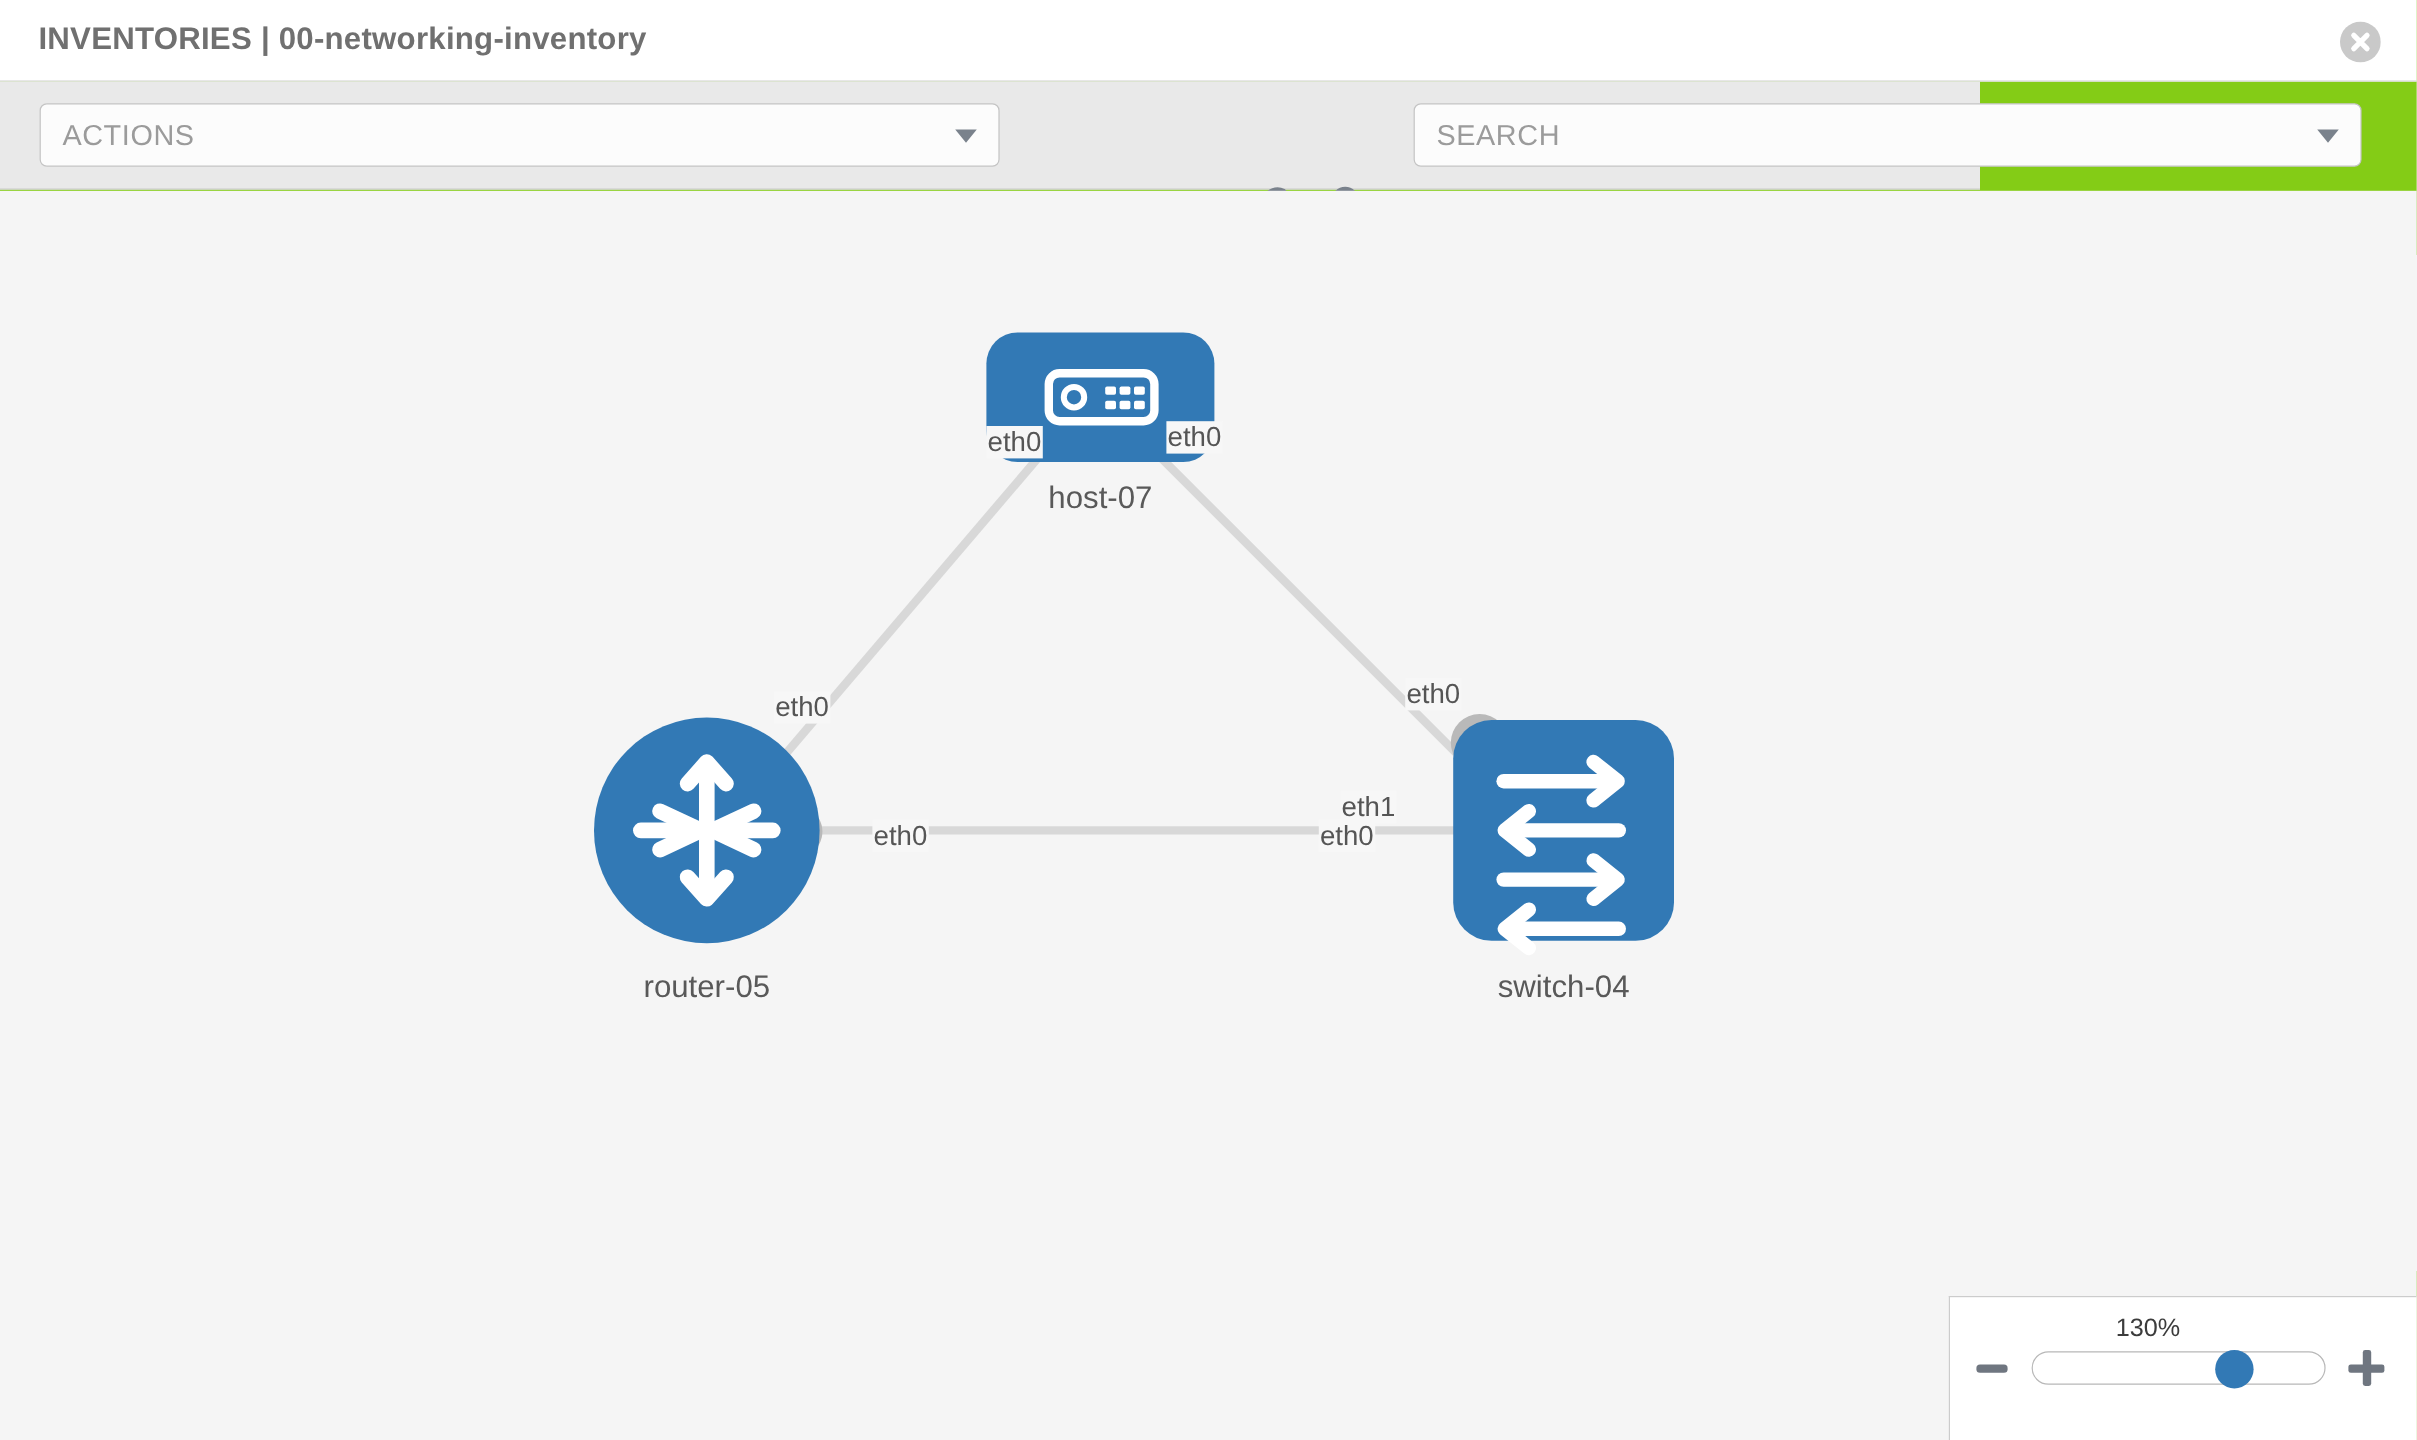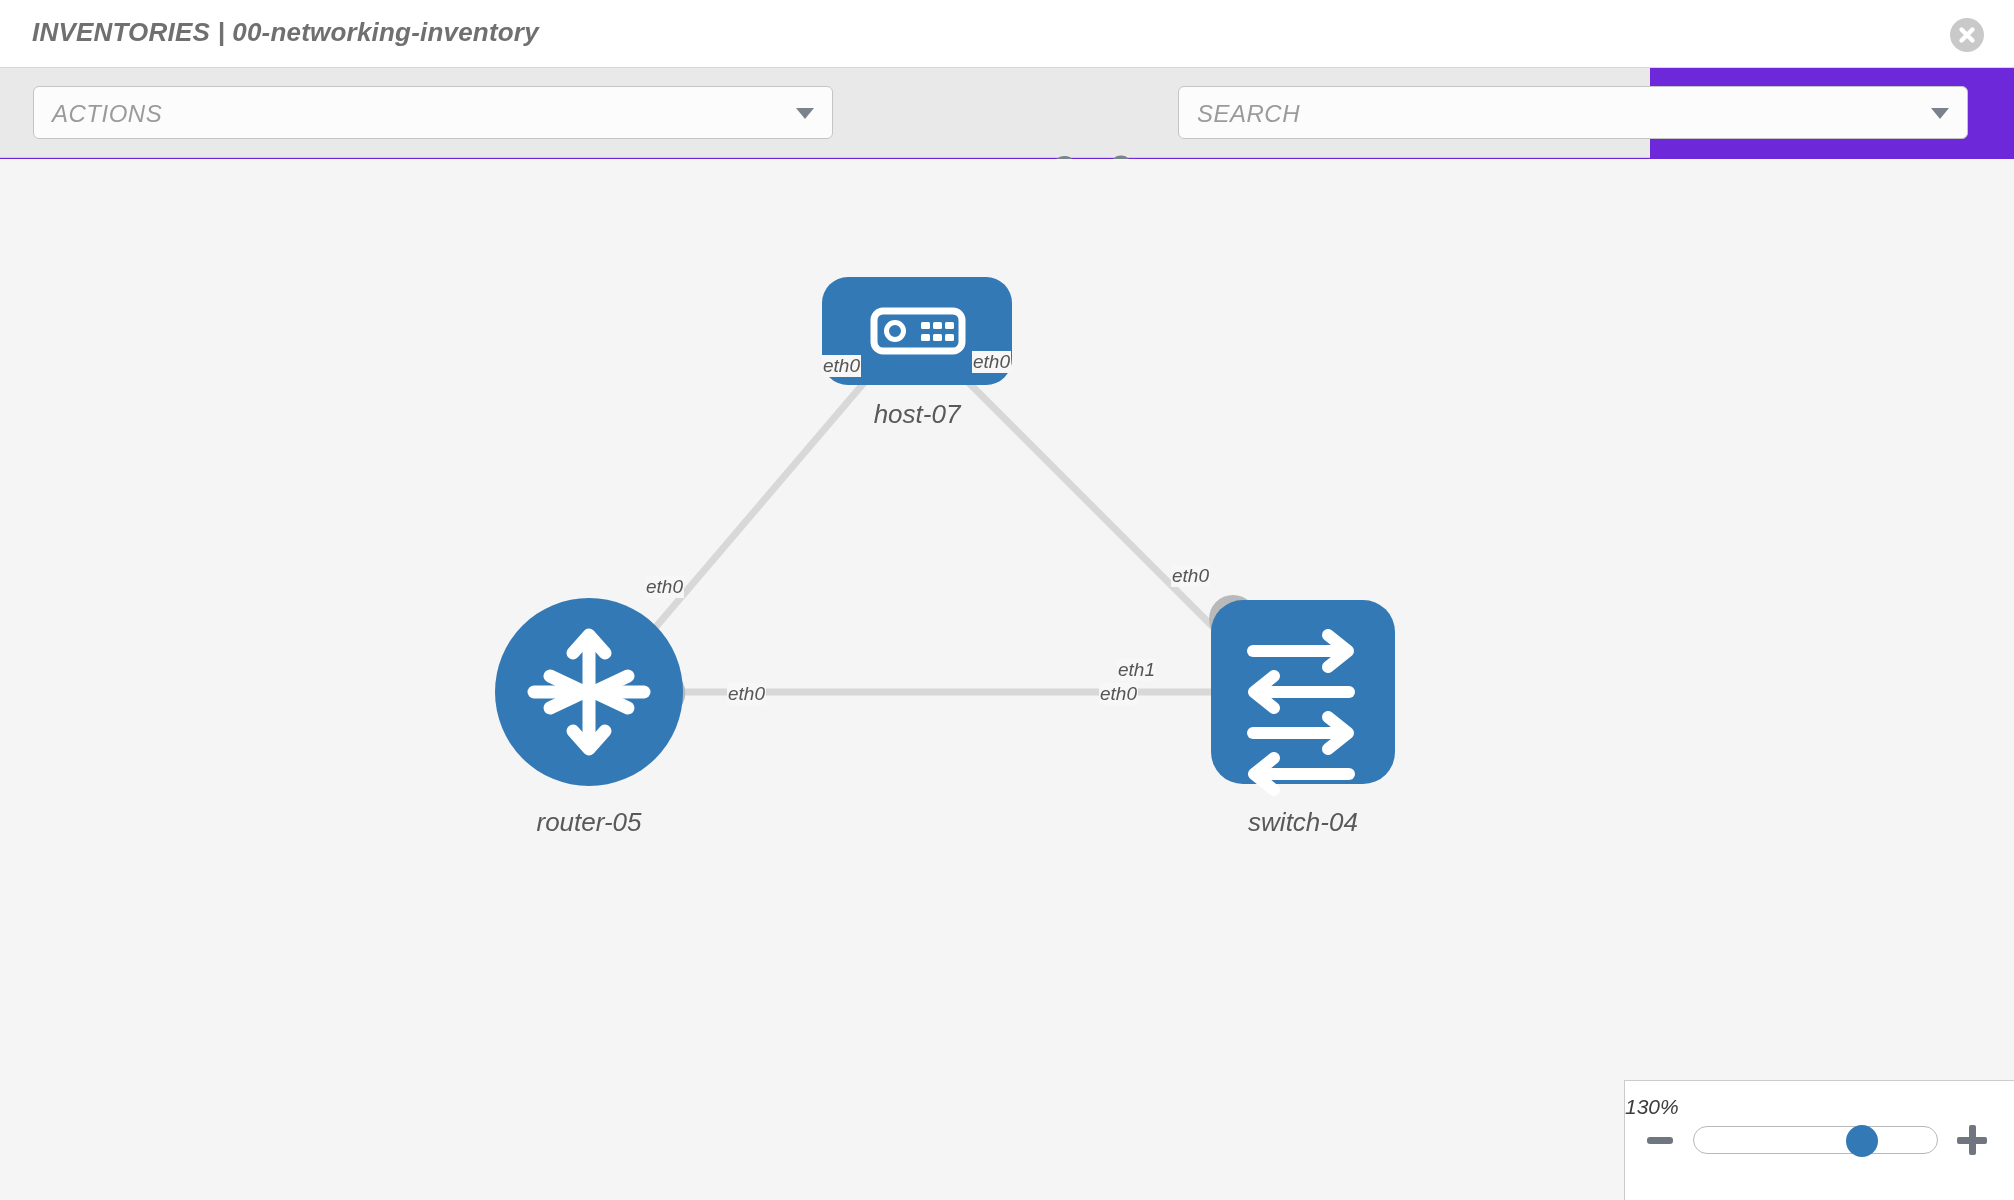--- a/index.html
+++ b/index.html
@@ -3,21 +3,21 @@
 <meta charset="utf-8">
 <title>Inventories Topology</title>
 <style>
   * { box-sizing: border-box; margin: 0; padding: 0; }
   html, body {
     width: 2014px; height: 1200px;
     background: #f5f5f5;
     font-family: "Liberation Sans", sans-serif;
     overflow: hidden;
   }
-  #app { position: relative; width: 2014px; height: 1200px; background: #6d28d9; font-style: italic; }
+  #app { position: relative; width: 2014px; height: 1200px; background: #84cc16; }
 
   
   .header {
     position: absolute; top: 0; left: 0;
     width: 2014px; height: 68px;
     background: #ffffff;
     border-bottom: 1px solid #d7d7d7;
   }
   .page-title {
     position: absolute; left: 32px; top: 17px;
@@ -88,36 +88,37 @@
 
   .node-label {
     position: absolute;
     font-size: 26px; color: #595959;
     background: #f5f5f5;
     white-space: nowrap;
     transform: translateX(-50%);
   }
   .iface-label {
     position: absolute;
-    font-size: 19px; color: #555555;
+    font-size: 23px; color: #555555;
     background: #f7f7f7;
     white-space: nowrap;
     padding: 0 1px;
   }
 
   
   .zoom-panel {
     position: absolute; right: 0; bottom: 0;
     width: 390px; height: 120px;
     background: #ffffff;
     border: 1px solid #cccccc;
     border-right: none; border-bottom: none;
   }
   .zoom-value {
     position: absolute; top: 14px; left: 0; width: 330px;
+    text-align: center;
     font-size: 21px; color: #3c3c3c;
   }
   .zoom-minus {
     position: absolute; left: 22px; top: 56px;
     width: 26px; height: 7px; border-radius: 3px;
     background: #6f7680; cursor: pointer;
   }
   .zoom-track {
     position: absolute; left: 68px; top: 45px;
     width: 245px; height: 28px;

